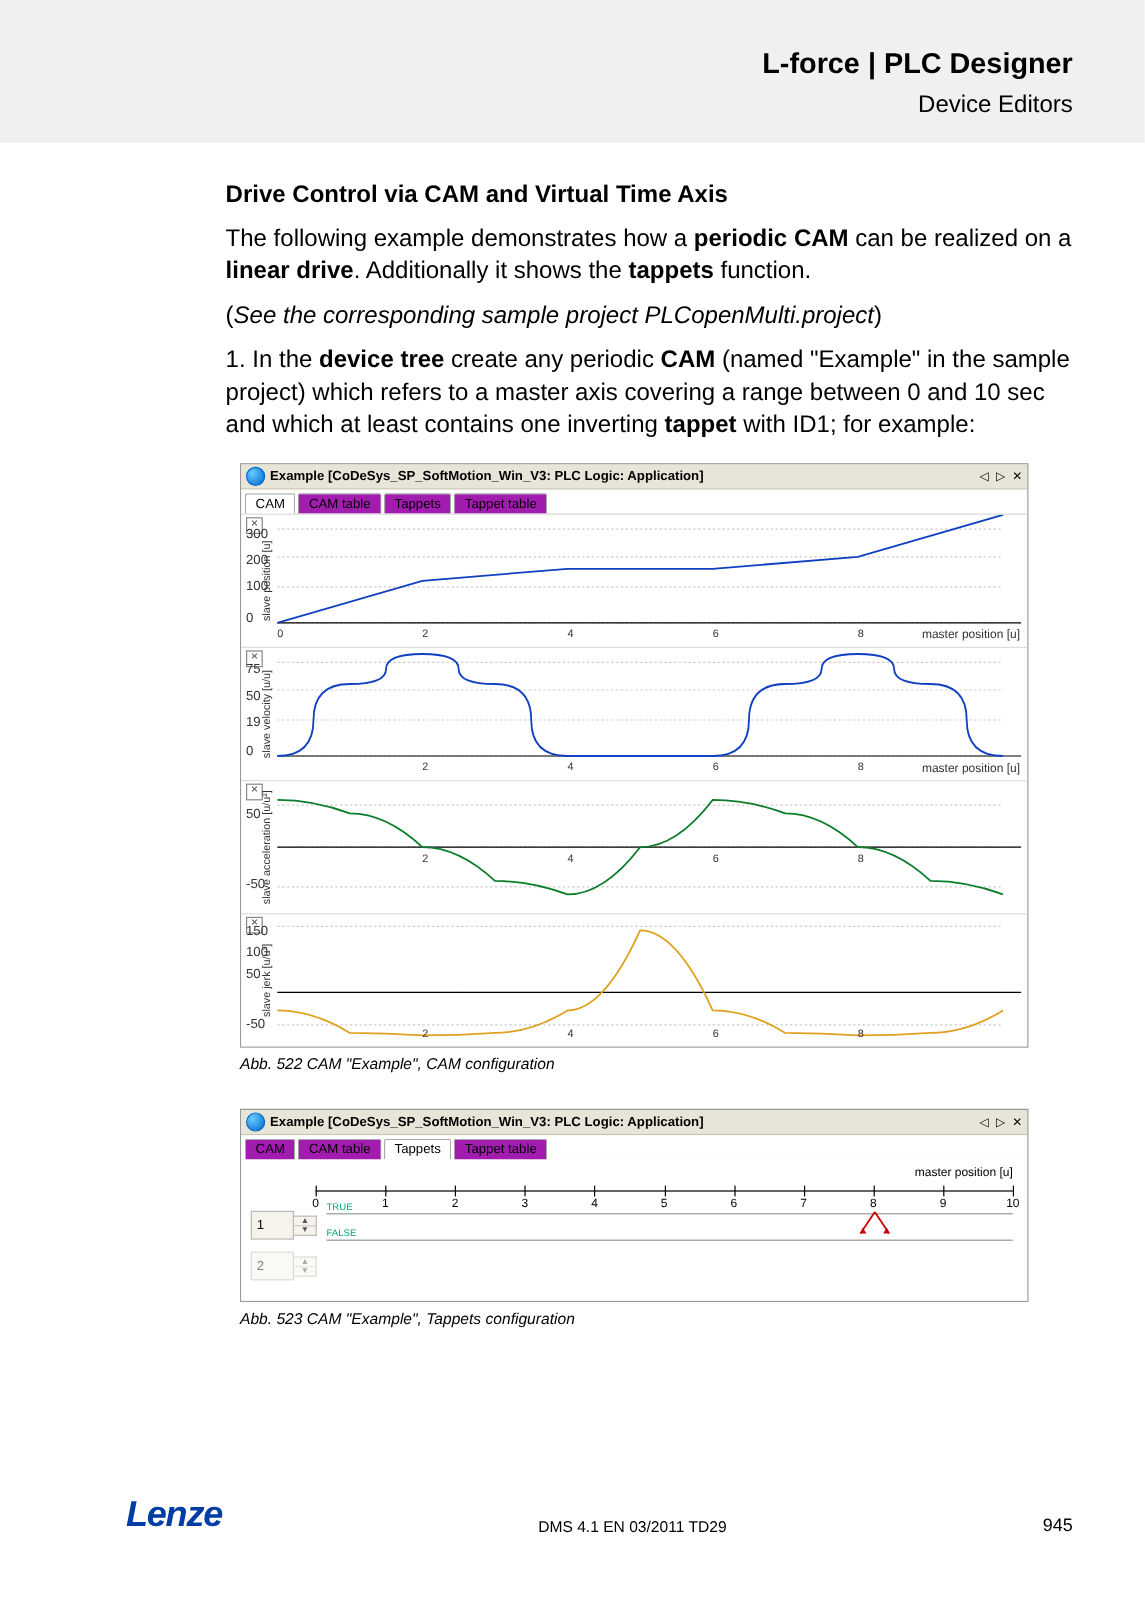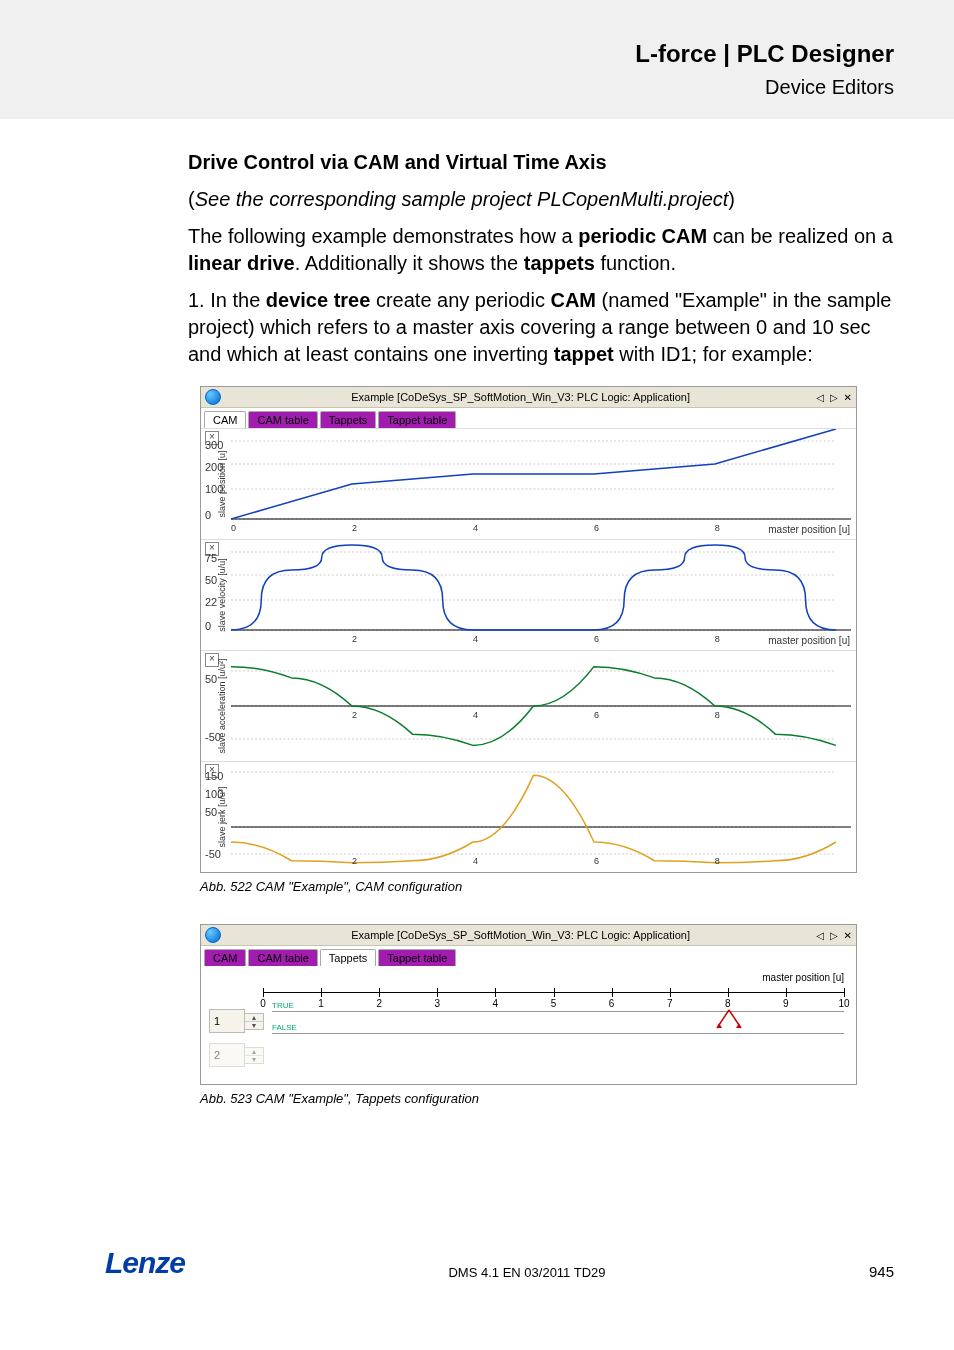--- a/index.html
+++ b/index.html
@@ -55,21 +55,21 @@
     background: #e8e5d8;
     border-bottom: 1px solid #c8c4b2;
   }
   .panel-titlebar .icon {
     width: 14px; height: 14px;
     border-radius: 50%;
     background: radial-gradient(circle at 30% 30%, #6cf, #06c);
     margin-right: 4px;
     border: 1px solid #06c;
   }
-  .panel-titlebar .title { font-weight: normal; flex: 1; text-align: center; }
+  .panel-titlebar .title { font-weight: bold; flex: 1; }
   .panel-titlebar .wbtns { display:flex; gap:6px; }
   .panel-titlebar .wbtn { font-size: 10px; cursor: pointer; }
 
   .tab-row {
     display: flex;
     background: #fff;
     padding: 3px 3px 0 3px;
     gap: 2px;
   }
   .tab {
@@ -219,24 +219,24 @@
 <body>
 
 <div class="header-band">
   <h1>L-force | PLC Designer</h1>
   <div class="sub">Device Editors</div>
 </div>
 
 <div class="content">
   <p><span class="b">Drive Control via CAM and Virtual Time Axis</span></p>
   <p>
-    <span>(</span><span class="i">See the corresponding sample project PLCopenMulti.project</span><span>)</span>
+    <span>The following example demonstrates how a </span><span class="b">periodic CAM</span><span> can be realized on a </span><span class="b">linear drive</span><span>. Additionally it shows the </span><span class="b">tappets</span><span> function.</span>
   </p>
   <p>
-    <span>The following example demonstrates how a </span><span class="b">periodic CAM</span><span> can be realized on a </span><span class="b">linear drive</span><span>. Additionally it shows the </span><span class="b">tappets</span><span> function.</span>
+    <span>(</span><span class="i">See the corresponding sample project PLCopenMulti.project</span><span>)</span>
   </p>
   <p>
     <span>1. In the </span><span class="b">device tree</span><span> create any periodic </span><span class="b">CAM</span><span> (named "Example" in the sample project) which refers to a master axis covering a range between 0 and 10 sec and which at least contains one inverting </span><span class="b">tappet</span><span> with ID1; for example:</span>
   </p>
 </div>
 
 <div class="figure-wrap">
   <div class="panel">
     <div class="panel-titlebar">
       <span class="icon"></span>
@@ -282,21 +282,21 @@
               <text x="480" y="102">8</text>
           </g>
         </svg>
       </div>
 
       <div class="plot sm">
         <div class="close-x">×</div>
         <span class="yaxis-title">slave velocity [u/u]</span>
         <span class="ytick" style="top:12px">75</span>
         <span class="ytick" style="top:34px">50</span>
-        <span class="ytick" style="top:56px">22</span>
+        <span class="ytick" style="top:56px">19</span>
         <span class="ytick" style="top:80px">0</span>
         <span class="xlabel-right">master position [u]</span>
         <svg viewBox="0 0 620 110" preserveAspectRatio="none">
           <g stroke="#ccc" stroke-dasharray="2,2">
             <line x1="0" y1="90" x2="600" y2="90"></line>
             <line x1="0" y1="60" x2="600" y2="60"></line>
             <line x1="0" y1="35" x2="600" y2="35"></line>
             <line x1="0" y1="12" x2="600" y2="12"></line>
           </g>
           <line x1="0" y1="90" x2="615" y2="90" stroke="#000"></line>

